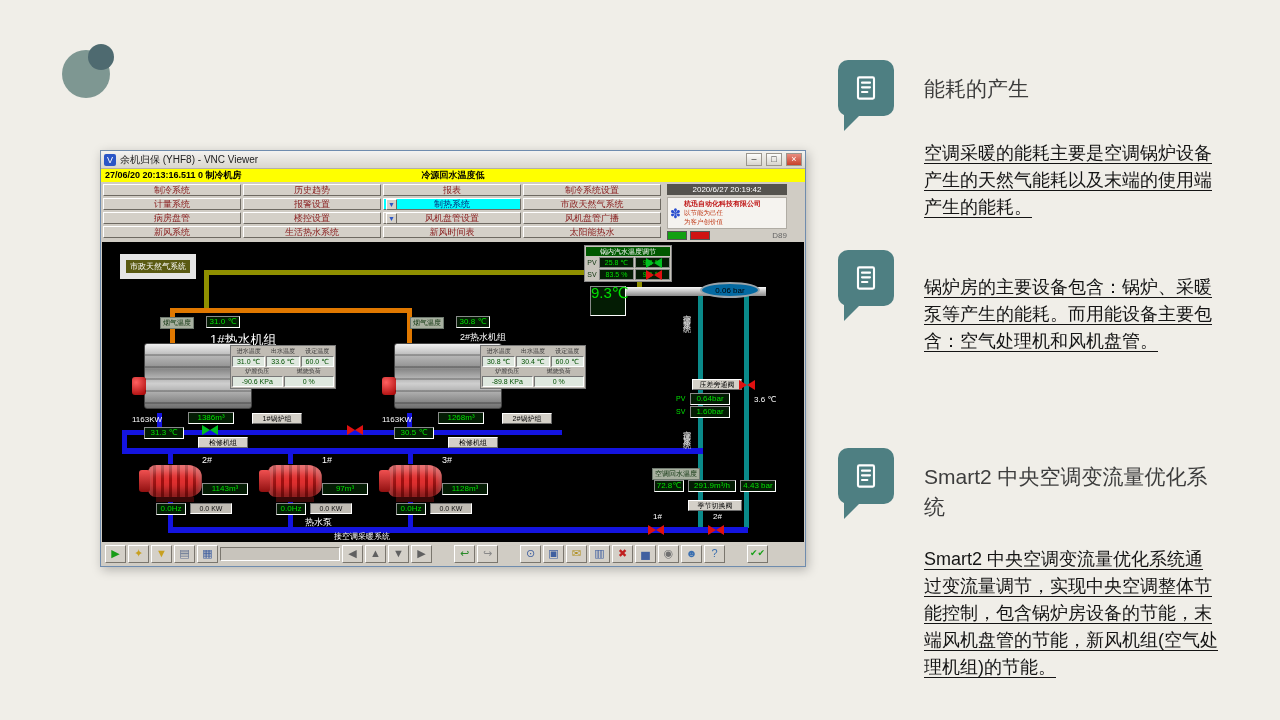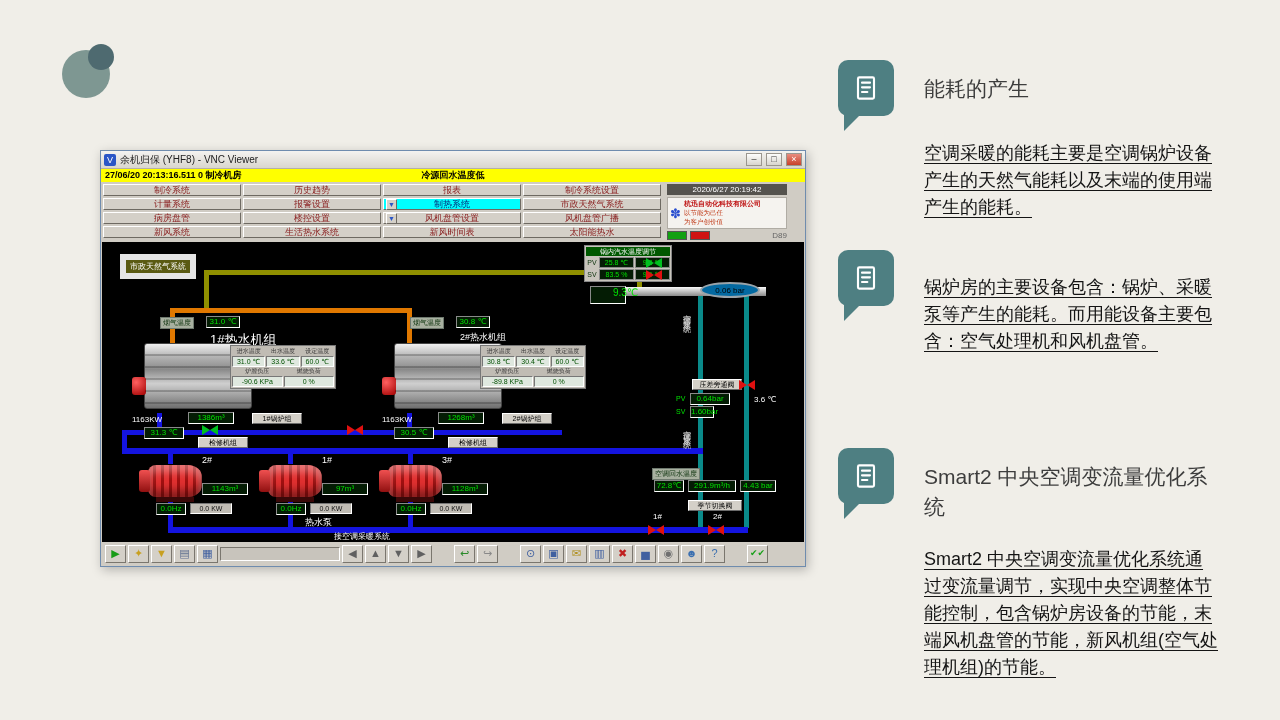--- a/index.html
+++ b/index.html
@@ -220,42 +220,42 @@
         <span class="pvsv">PV</span>
         <span class="pdisp">25.8 ℃</span>
         <span class="pdisp">9.3 ℃</span>
       </div>
       <div class="prow">
         <span class="pvsv">SV</span>
         <span class="pdisp">83.5 %</span>
         <span class="pdisp">9.0 ℃</span>
       </div>
     </div>
-    <div class="disp" style="left:488px;top:44px;width:36px;height:18px;font-size:10px;line-height:12px;padding-left:22px;">9.3℃</div>
+    <div class="disp" style="left:488px;top:44px;width:36px;height:30px;font-size:15px;line-height:12px;">9.3℃</div>
     <div class="oval" style="left:598px;top:40px;width:60px;height:16px;line-height:13px;">0.06 bar</div>
     <div class="valve green" style="left:544px;top:16px;">
         <i class="l"></i>
         <i class="r"></i>
       </div>
     <div class="valve red" style="left:544px;top:28px;">
         <i class="l"></i>
         <i class="r"></i>
       </div>
     <div class="vtext" style="left:578px;top:66px;">空调回水系统</div>
     <div class="vtext" style="left:578px;top:182px;">空调供水系统</div>
 
     <div class="btn3d" style="left:590px;top:137px;width:50px;">压差旁通阀</div>
     <div class="valve red" style="left:637px;top:138px;">
         <i class="l"></i>
         <i class="r"></i>
       </div>
     <span class="wlabel" style="left:574px;top:153px;font-size:7px;color:#00e000;">PV</span>
     <div class="disp" style="left:588px;top:151px;width:40px;">0.64bar</div>
     <span class="wlabel" style="left:574px;top:166px;font-size:7px;color:#00e000;">SV</span>
-    <div class="disp" style="left:588px;top:164px;width:24px;">1.60bar</div>
+    <div class="disp" style="left:588px;top:164px;width:40px;">1.60bar</div>
     <span class="wlabel" style="left:652px;top:153px;font-size:8px;">3.6 ℃</span>
 
     <span class="tag" style="position:absolute;left:550px;top:226px;">空调回水温度</span>
     <div class="disp" style="left:552px;top:238px;width:30px;">72.8℃</div>
     <div class="disp" style="left:586px;top:238px;width:48px;">291.9m³/h</div>
     <div class="disp" style="left:638px;top:238px;width:36px;">4.43 bar</div>
     <div class="btn3d" style="left:586px;top:258px;width:54px;">季节切换阀</div>
 
     <span class="wlabel" style="left:551px;top:270px;font-size:8px;">1#</span>
     <div class="valve red" style="left:546px;top:283px;">

